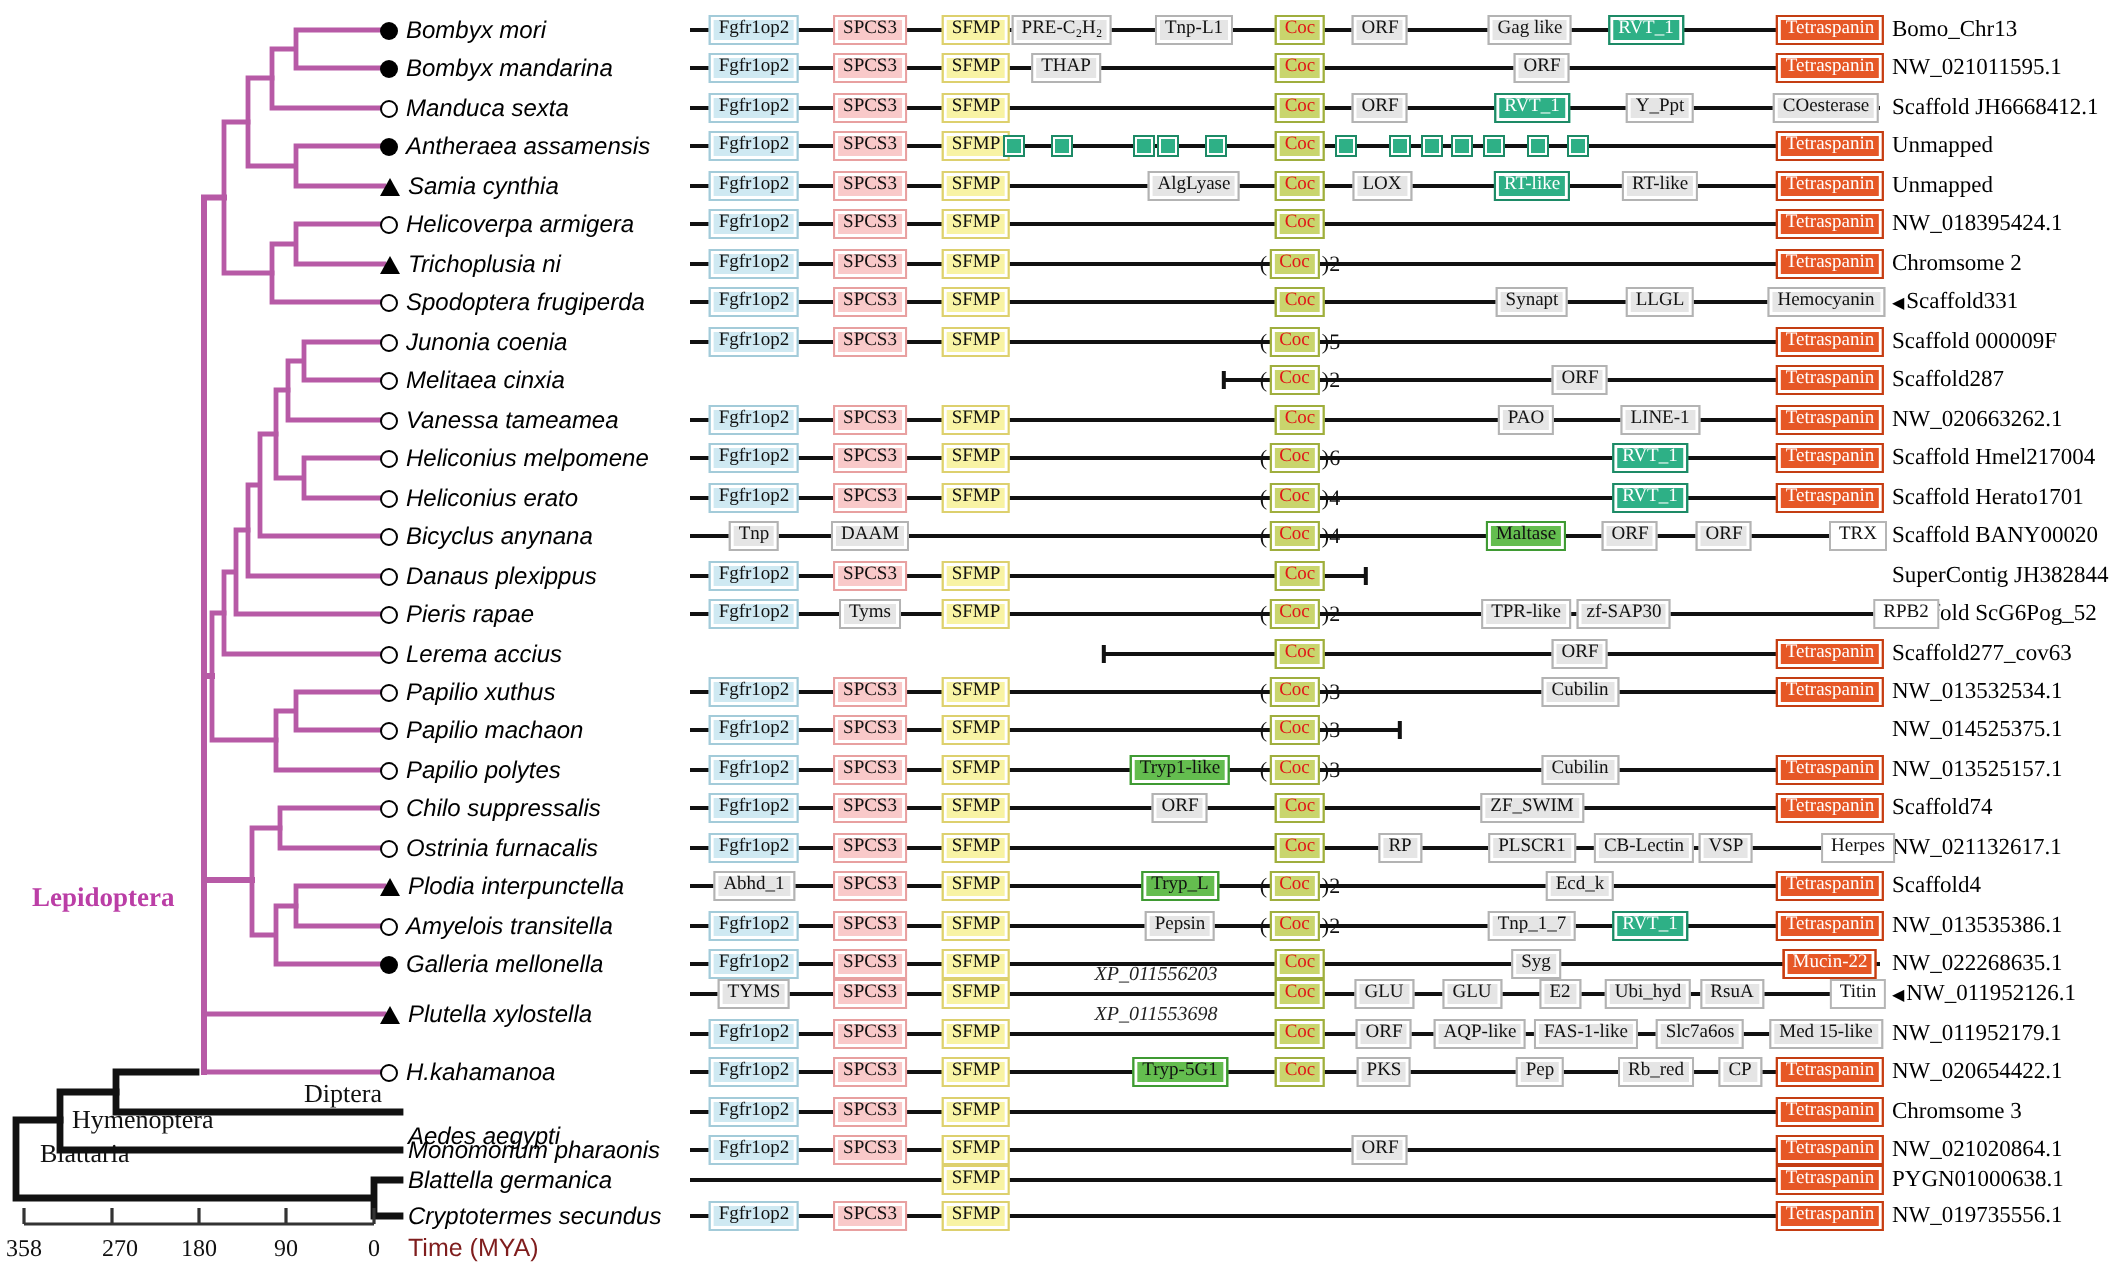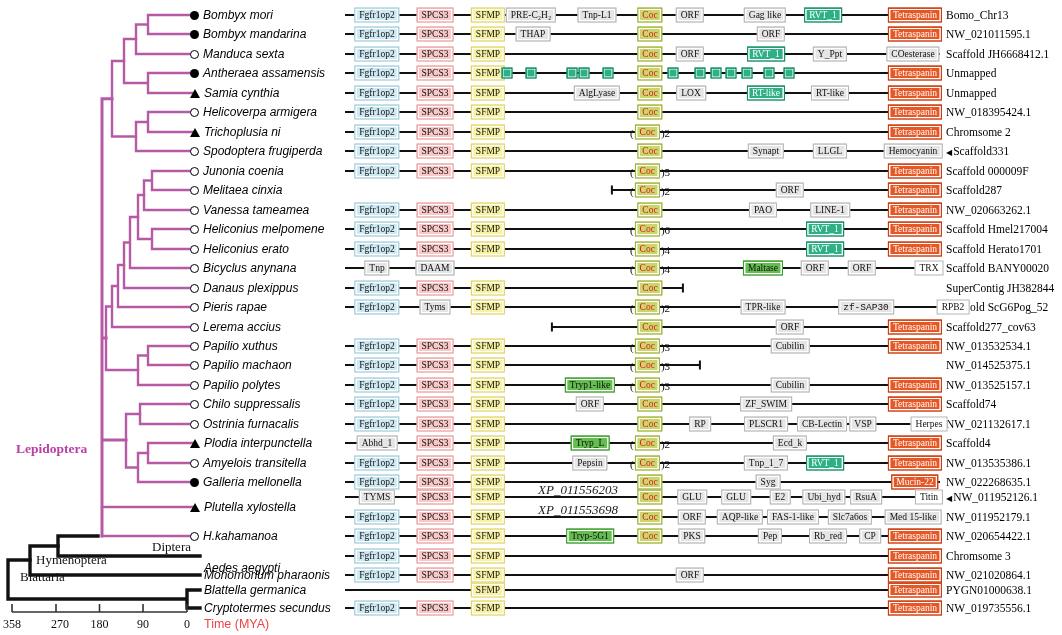--- a/index.html
+++ b/index.html
@@ -26,23 +26,23 @@
   .k-c .gb{background:#c9d56d;border-color:#9fae3e;color:#e11717;}
   .k-g .gb{background:#e5e5e5;border-color:#b3b3b3;}
   .k-o .gb{background:#fff;border-color:#b5b5b5;box-shadow:none;margin-left:32px;}
   .k-t .gb{background:#2eb086;border-color:#1d8a66;color:#fff;}
   .k-n .gb{background:#64bd4f;border-color:#3f9a33;color:#111;}
   .k-r .gb{background:#e65726;border-color:#c43d12;color:#fff;}
   .k-q .gb{width:9px;height:9px;padding:0;background:#2eb086;border-color:#1d8a66;box-shadow:inset 0 0 0 1px #fff;}
   .wrap{font-size:11px;color:#111;padding:0 1px;}
   .acc{position:absolute;font-size:11.5px;color:#000;white-space:nowrap;transform:translateY(-50%);}
   .arr{font-size:8px;margin-right:1px;vertical-align:0.5px;}
-  .note{position:absolute;font-size:13px;font-style:italic;color:#222;transform:translateX(-50%);z-index:2;white-space:nowrap;}
+  .note{position:absolute;font-size:10px;font-style:italic;color:#222;transform:translateX(-50%);z-index:2;white-space:nowrap;}
   .axnum{position:absolute;font-size:12px;color:#111;transform:translateX(-50%);}
-  .timelabel{position:absolute;font-size:12.5px;color:#ef4444;font-family:"Liberation Sans",sans-serif;}
+  .timelabel{position:absolute;font-size:12.5px;color:#7f1d1d;font-family:"Liberation Sans",sans-serif;}
 </style>
 </head>
 <body>
 
 <div id="fig">
 
   <svg width="340" height="635">
 
     <g stroke="#b75aa6" stroke-width="2.4" fill="none" stroke-linecap="square">
       <path d="M148 15 H192 M148 34 H192 M148 15 V34 M136 54 H192 M136 24.5 V54 M136 24.5 H148"></path>
@@ -573,21 +573,21 @@
         <span class="gb">SFMP</span>
       </div>
       <div class="g k-c" style="left: 650px; top: 307px;">
         <span class="wrap">(</span>
         <span class="gb">Coc</span>
         <span class="wrap">)2</span>
       </div>
       <div class="g k-g" style="left: 763px; top: 307px;">
         <span class="gb">TPR-like</span>
       </div>
-      <div class="g k-g" style="left: 866px; top: 307px; font-family: Liberation Mono, monospace;">
+      <div class="g k-g" style="left: 812px; top: 307px;">
         <span class="gb">zf-SAP30</span>
       </div>
       <div class="g k-o" style="left: 913px; top: 307px; padding-left: 48px;">
         <span class="gb">RPB2</span>
       </div>
       <div class="acc" style="left: 946px; top: 307px;"><span>Scaffold ScG6Pog_52</span></div>
       <div class="rowline" style="left: 552px; width: 388px; top: 326.15px;"></div>
       <div class="cap" style="left: 552px; top: 327px;"></div>
       <div class="g k-c" style="left: 650px; top: 327px;">
         <span class="gb">Coc</span>

